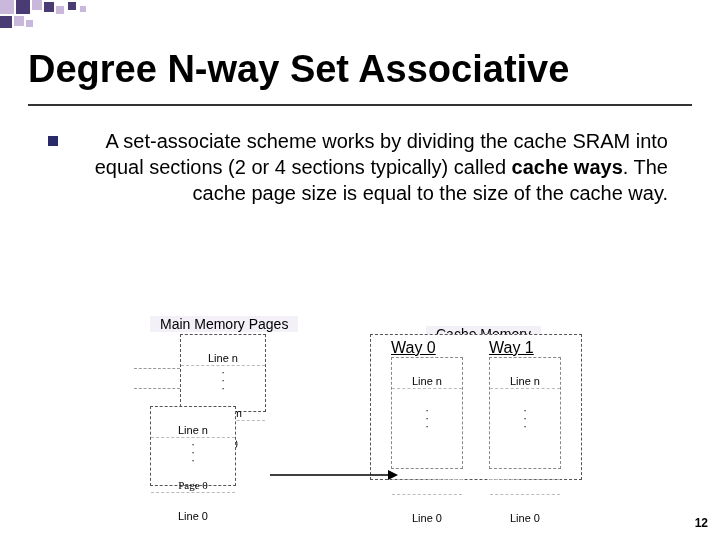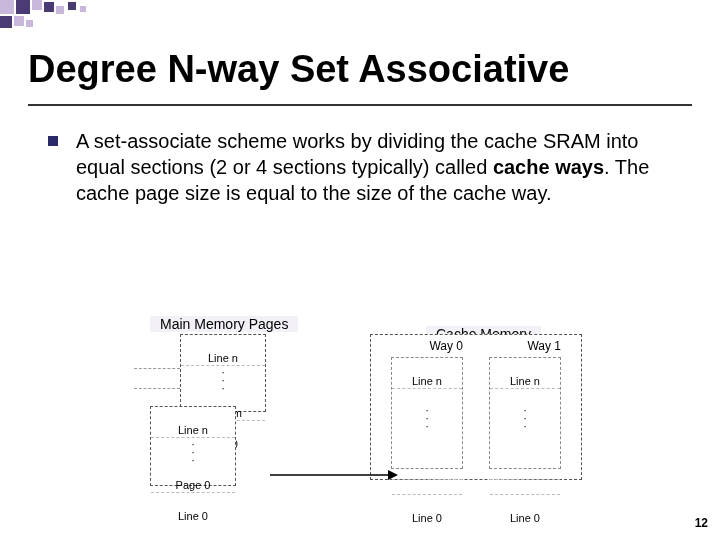--- a/index.html
+++ b/index.html
@@ -53,21 +53,21 @@
     margin-bottom: 2px;
   }
   .bullet {
     width: 10px;
     height: 10px;
     background: #2a2a6a;
     margin-top: 8px;
     margin-right: 18px;
     flex-shrink: 0;
   }
-  .btxt { flex: 1; }
+  .btxt { flex: 1; text-align: right; }
   .btxt b { font-weight: bold; }
   .btxt i { font-style: italic; }
   .diagram {
     position: absolute;
     top: 320px;
     left: 120px;
     width: 500px;
     height: 190px;
   }
   .mem-label, .cache-label {
@@ -106,23 +106,24 @@
     background: #fff;
   }
   .way {
     position: absolute;
     width: 72px;
     border: 1px dashed #888;
     background: #fff;
   }
   .way-label {
     position: absolute;
-    font-size: 12px;
-    text-align: right;
+    font-size: 16px;
+    text-align: left;
     width: 72px;
+    text-decoration: underline;
   }
   .pagenum {
     position: absolute;
     right: 12px;
     bottom: 10px;
     font-size: 12px;
     font-weight: bold;
   }
   .arrow {
     position: absolute;
@@ -169,21 +170,21 @@
     <div class="line" style="border-bottom:1px dashed #bbb;">Page m</div>
     <div class="line last">Line 0</div>
   </div>
 
   <div class="dash-line" style="left:14px;top:48px;width:46px;"></div>
   <div class="dash-line" style="left:14px;top:68px;width:46px;"></div>
 
   <div class="page" style="left:30px;top:86px;height:80px;">
     <div class="line">Line n</div>
     <div class="dots">·<br>·<br>·</div>
-    <div class="line" style="border-bottom:1px dashed #bbb;">Page 0</div>
+    <div class="line" style="border-bottom:1px dashed #bbb;font-family:Liberation Serif, serif;">Page 0</div>
     <div class="line last">Line 0</div>
   </div>
 
   <div class="cache-label" style="left:306px;top:6px;">Cache Memory</div>
   <div class="cache-box" style="left:250px;top:14px;width:212px;height:146px;">
     <div class="way-label" style="left:20px;top:4px;">Way 0</div>
     <div class="way-label" style="left:118px;top:4px;">Way 1</div>
     <div class="way" style="left:20px;top:22px;height:112px;">
       <div class="line">Line n</div>
       <div class="line" style="border-bottom:none;height:60px;">

